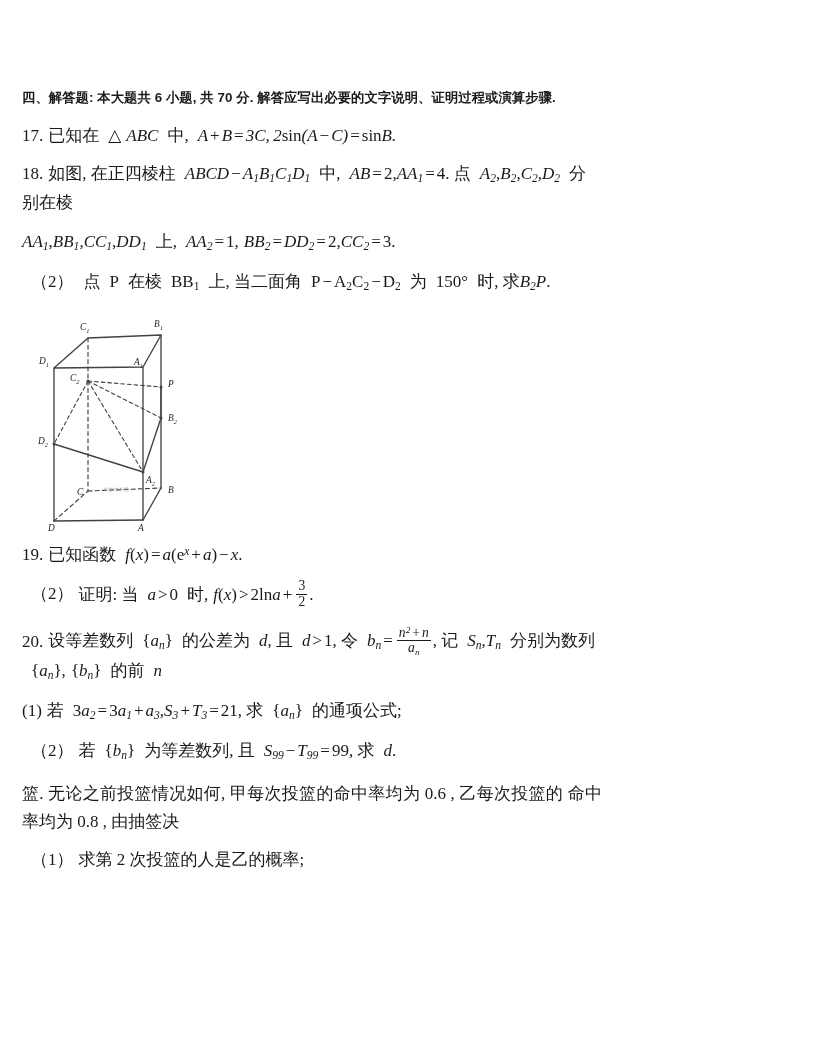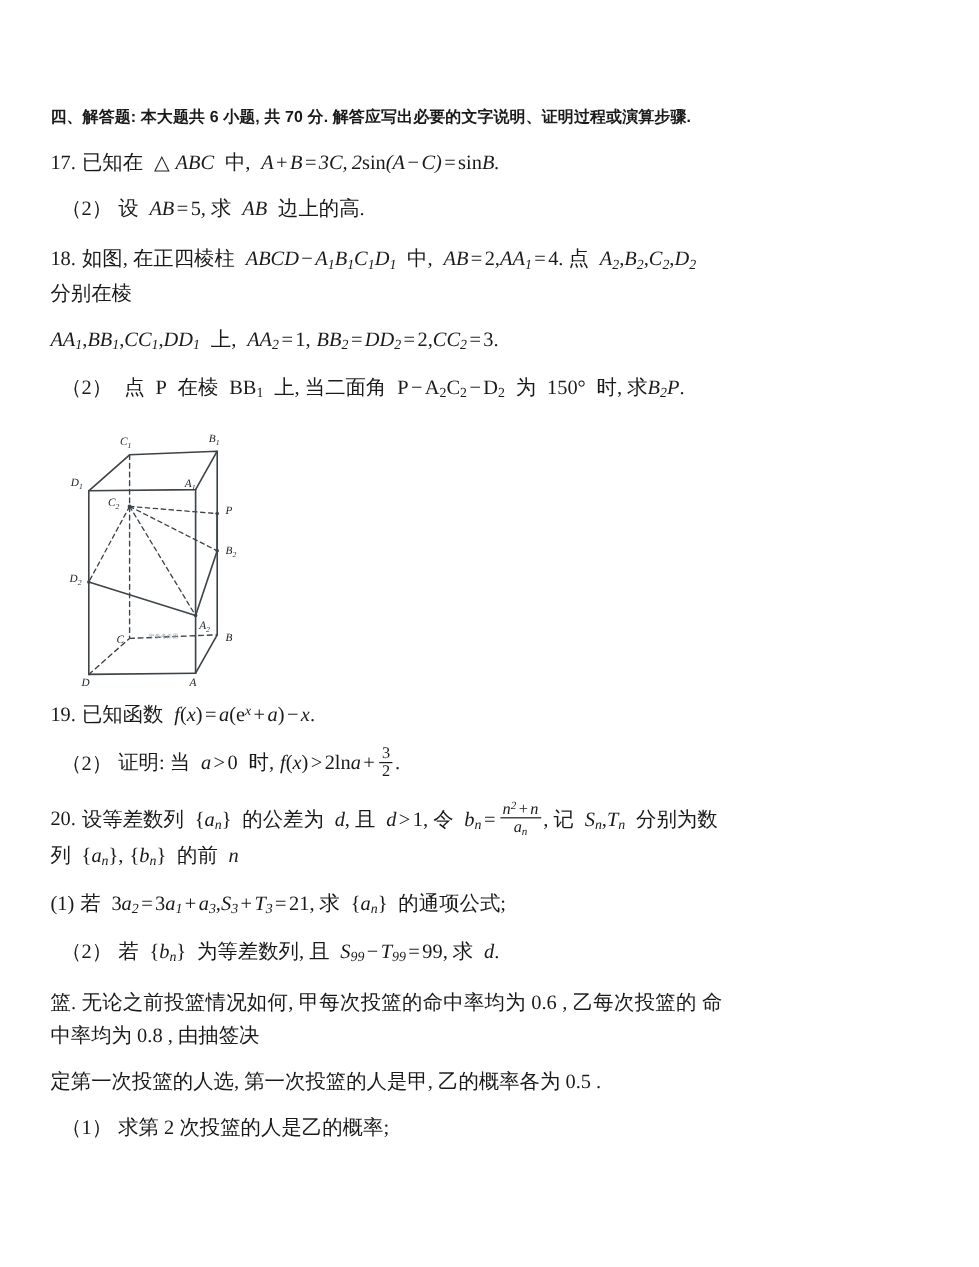--- a/index.html
+++ b/index.html
@@ -9,21 +9,21 @@
     font-family:"Liberation Serif","DejaVu Serif",serif;
     color:#1a1a1a;
     overflow:hidden;
     position:relative;
   }
   .page{
     position:absolute;
     left:0;top:0;
     width:648px;height:1056px;
     box-sizing:border-box;
-    padding:88px 46px 0 42px;
+    padding:88px 46px 0 22px;
   }
 
   
   .sec-head{
     font-family:"Liberation Sans","DejaVu Sans",sans-serif;
     font-weight:bold;
     font-size:13.3px;
     letter-spacing:.1px;
     line-height:1.5;
     margin:0 0 14px 0;
@@ -90,23 +90,20 @@
 
 <div class="page">
 
   <div class="sec-head">四、解答题: 本大题共 6 小题, 共 70 分. 解答应写出必要的文字说明、证明过程或演算步骤.</div>
 
   <div class="line tight">
     <span>17.</span><span class="sp"></span><span>已知在</span><span class="sp2"></span><span class="mi">△<span class="sp"></span><span class="mi">ABC</span></span><span class="sp2"></span><span>中,</span><span class="sp2"></span><span class="mi"><i>A</i><span class="op">+</span><i>B</i><span class="op">=</span>3<i>C</i>, 2<span class="mr">sin</span>(<i>A</i><span class="op">−</span><i>C</i>)<span class="op">=</span><span class="mr">sin</span><i>B</i>.</span>
   </div>
 
 
-  <div class="line indent">
-    <span>（2）</span><span class="sp"></span><span>设<span class="sp2"></span><i class="mi">AB</i><span class="op">=</span>5, 求<span class="sp2"></span><i class="mi">AB</i><span class="sp2"></span>边上的高.</span>
-  </div>
 
   <div class="line tight">
     <span>18.</span><span class="sp"></span><span>如图, 在正四棱柱<span class="sp2"></span><i class="mi">ABCD</i><span class="op">−</span><i class="mi">A<sub>1</sub>B<sub>1</sub>C<sub>1</sub>D<sub>1</sub></i><span class="sp2"></span>中,<span class="sp2"></span><i class="mi">AB</i><span class="op">=</span>2,<i class="mi">AA<sub>1</sub></i><span class="op">=</span>4. 点<span class="sp2"></span><i class="mi">A<sub>2</sub></i>,<i class="mi">B<sub>2</sub></i>,<i class="mi">C<sub>2</sub></i>,<i class="mi">D<sub>2</sub></i><span class="sp2"></span>分别在棱</span>
   </div>
 
   <div class="line tight">
     <span><i class="mi">AA<sub>1</sub></i>,<i class="mi">BB<sub>1</sub></i>,<i class="mi">CC<sub>1</sub></i>,<i class="mi">DD<sub>1</sub></i><span class="sp2"></span>上,<span class="sp2"></span><i class="mi">AA<sub>2</sub></i><span class="op">=</span>1,<span class="sp"></span><i class="mi">BB<sub>2</sub></i><span class="op">=</span><i class="mi">DD<sub>2</sub></i><span class="op">=</span>2,<i class="mi">CC<sub>2</sub></i><span class="op">=</span>3.</span>
   </div>
 
 
@@ -207,21 +204,18 @@
 
   <div class="line indent">
     <span>（2）</span><span class="sp"></span><span>若<span class="sp2"></span>{<i class="mi">b<sub>n</sub></i>}<span class="sp2"></span>为等差数列, 且<span class="sp2"></span><i class="mi">S<sub>99</sub></i><span class="op">−</span><i class="mi">T<sub>99</sub></i><span class="op">=</span>99, 求<span class="sp2"></span><i class="mi">d</i>.</span>
   </div>
 
 
   <div class="line tight flow">
     <span>篮. 无论之前投篮情况如何, 甲每次投篮的命中率均为  0.6 , 乙每次投篮的  命中率均为  0.8 , 由抽签决</span>
   </div>
 
-  <div class="line tight flow">
-    <span>定第一次投篮的人选, 第一次投篮的人是甲, 乙的概率各为  0.5 .</span>
-  </div>
 
   <div class="line indent">
     <span>（1）</span><span class="sp"></span><span>求第 2 次投篮的人是乙的概率;</span>
   </div>
 
 </div>
 
 </body></html>

